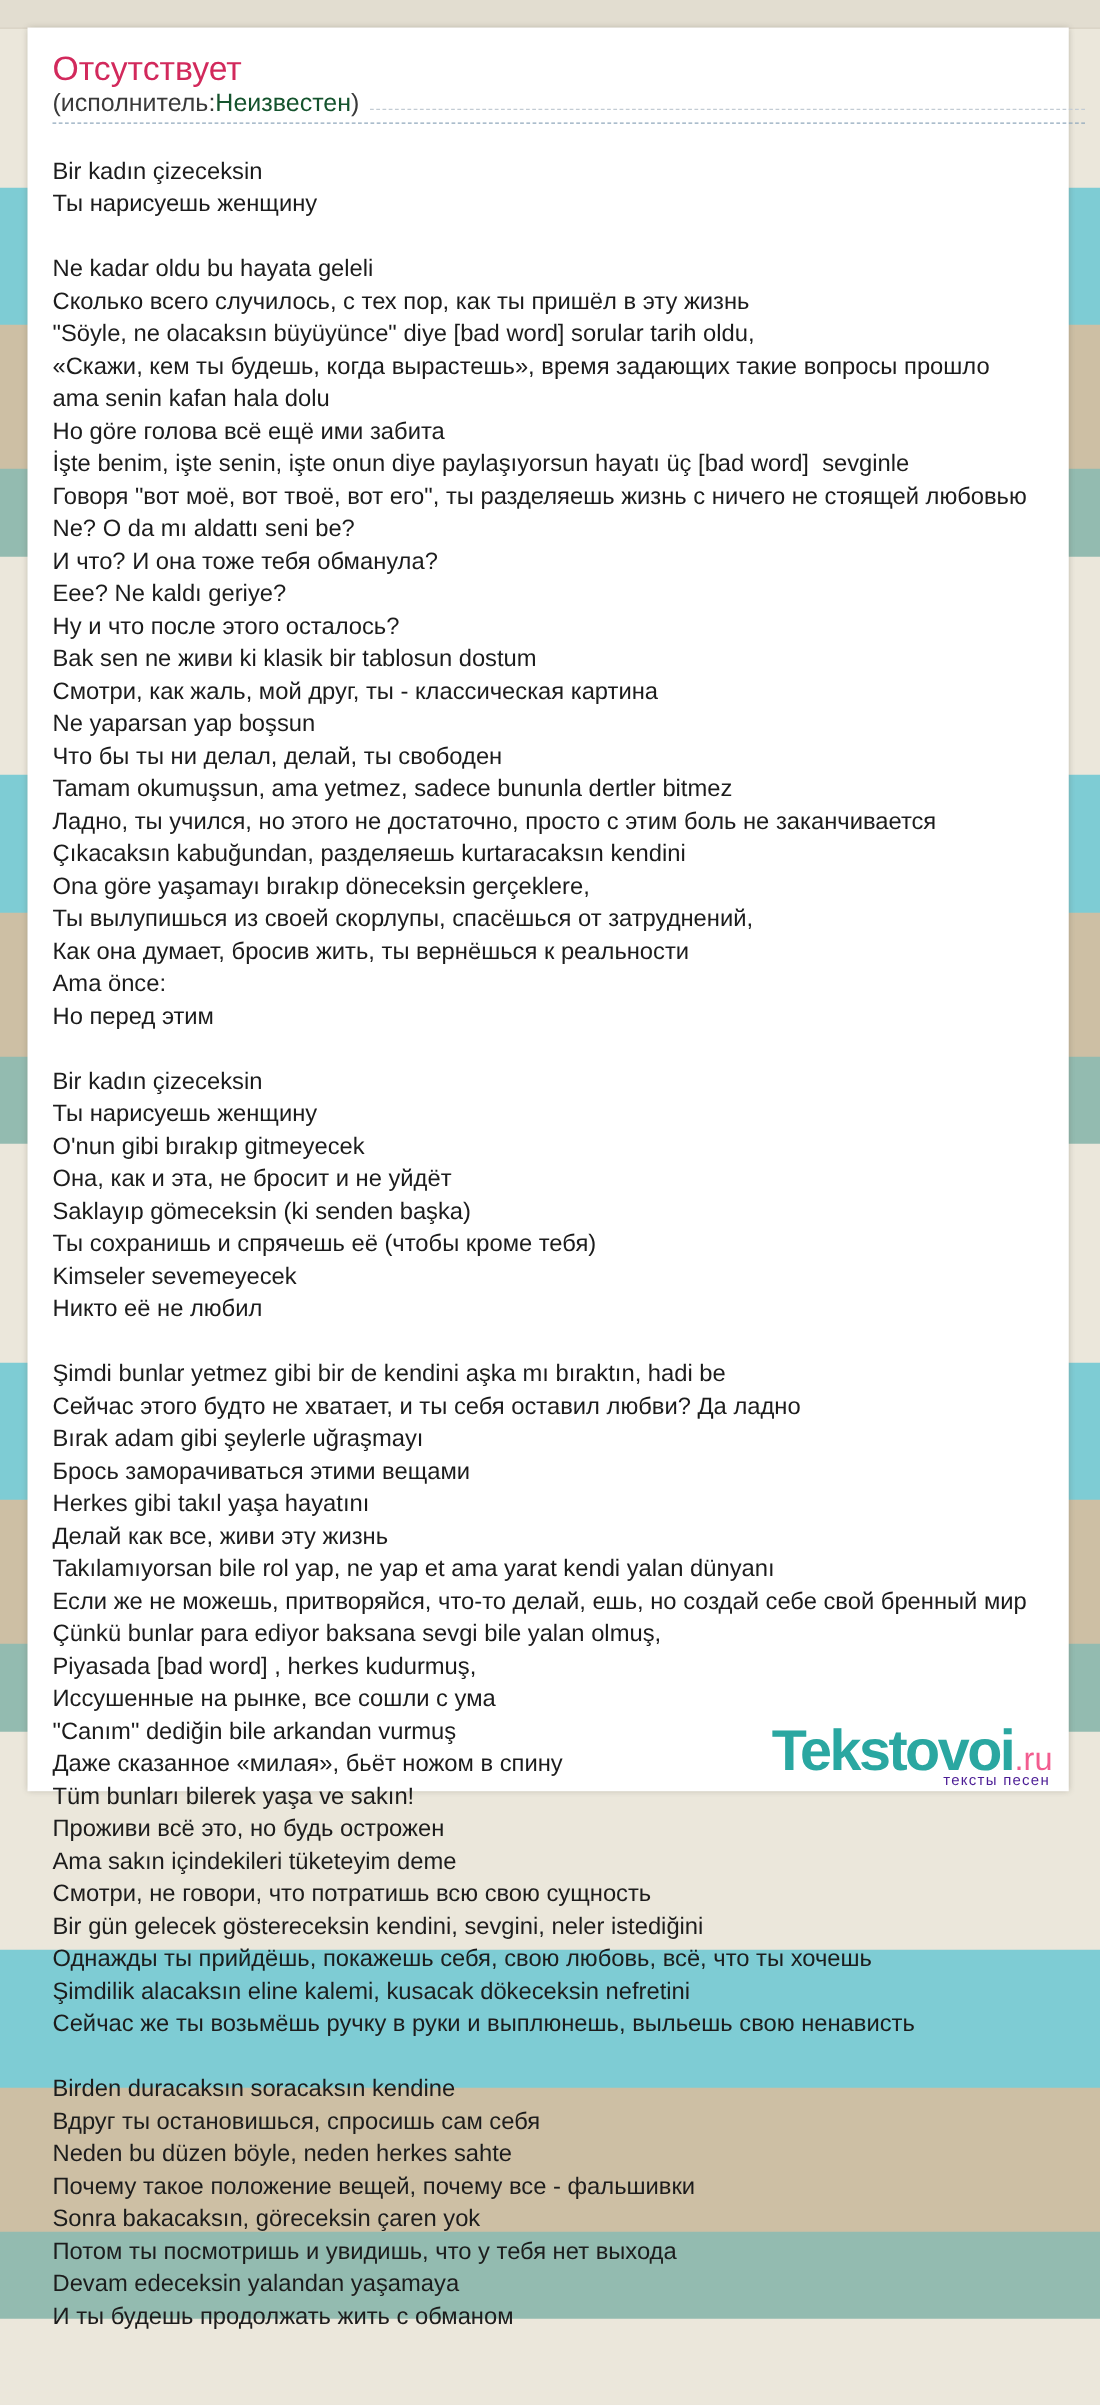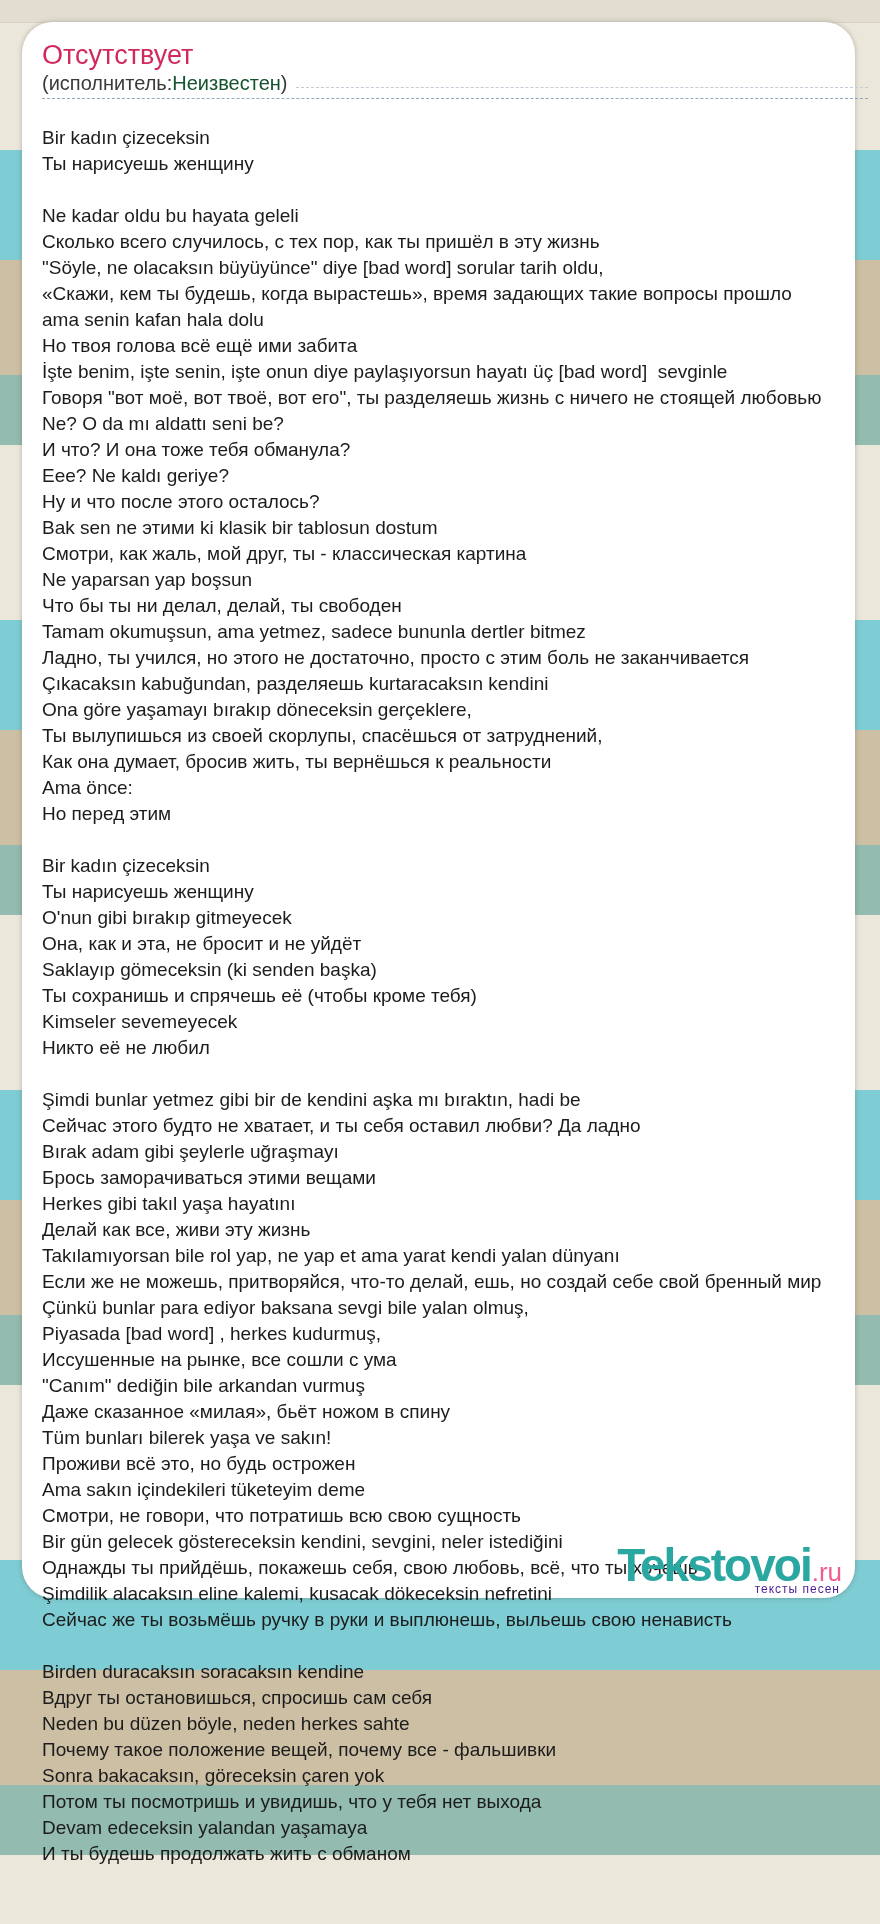--- a/index.html
+++ b/index.html
@@ -22,24 +22,23 @@
   }
   .top-strip {
     position: absolute; left: 0; top: 0;
     width: 880px; height: 22px;
     background: #e2ddd0;
     border-bottom: 1px solid #d8d2c3;
   }
   .panel {
     position: absolute;
     left: 22px; top: 22px;
-    width: 833px; height: 1576px;
+    width: 833px; height: 1411px;
     background: #ffffff;
     box-shadow: 0 0 5px rgba(80,75,60,0.35);
-    border-radius: 31px;
   }
   .content {
     padding: 18px 0 0 20px;
   }
   .page-title {
     margin: 0;
     font-size: 27px;
     line-height: 30px;
     font-weight: 400;
     color: #d2295c;
@@ -136,28 +135,28 @@
 
     <div class="lyrics">
         <div class="lyric-line">Bir kadın çizeceksin</div>
         <div class="lyric-line">Ты нарисуешь женщину</div>
         <div class="lyric-line"></div>
         <div class="lyric-line">Ne kadar oldu bu hayata geleli</div>
         <div class="lyric-line">Сколько всего случилось, с тех пор, как ты пришёл в эту жизнь</div>
         <div class="lyric-line">"Söyle, ne olacaksın büyüyünce" diye [bad word] sorular tarih oldu,</div>
         <div class="lyric-line">«Скажи, кем ты будешь, когда вырастешь», время задающих такие вопросы прошло</div>
         <div class="lyric-line">ama senin kafan hala dolu</div>
-        <div class="lyric-line">Но твоя голова всё ещё ими забита</div>
+        <div class="lyric-line">Но göre голова всё ещё ими забита</div>
         <div class="lyric-line">İşte benim, işte senin, işte onun diye paylaşıyorsun hayatı üç [bad word]  sevginle</div>
         <div class="lyric-line">Говоря "вот моё, вот твоё, вот его", ты разделяешь жизнь с ничего не стоящей любовью</div>
         <div class="lyric-line">Ne? O da mı aldattı seni be?</div>
         <div class="lyric-line">И что? И она тоже тебя обманула?</div>
         <div class="lyric-line">Eee? Ne kaldı geriye?</div>
         <div class="lyric-line">Ну и что после этого осталось?</div>
-        <div class="lyric-line">Bak sen ne этими ki klasik bir tablosun dostum</div>
+        <div class="lyric-line">Bak sen ne живи ki klasik bir tablosun dostum</div>
         <div class="lyric-line">Смотри, как жаль, мой друг, ты - классическая картина</div>
         <div class="lyric-line">Ne yaparsan yap boşsun</div>
         <div class="lyric-line">Что бы ты ни делал, делай, ты свободен</div>
         <div class="lyric-line">Tamam okumuşsun, ama yetmez, sadece bununla dertler bitmez</div>
         <div class="lyric-line">Ладно, ты учился, но этого не достаточно, просто с этим боль не заканчивается</div>
         <div class="lyric-line">Çıkacaksın kabuğundan, разделяешь kurtaracaksın kendini</div>
         <div class="lyric-line">Ona göre yaşamayı bırakıp döneceksin gerçeklere,</div>
         <div class="lyric-line">Ты вылупишься из своей скорлупы, спасёшься от затруднений,</div>
         <div class="lyric-line">Как она думает, бросив жить, ты вернёшься к реальности</div>
         <div class="lyric-line">Ama önce:</div>

